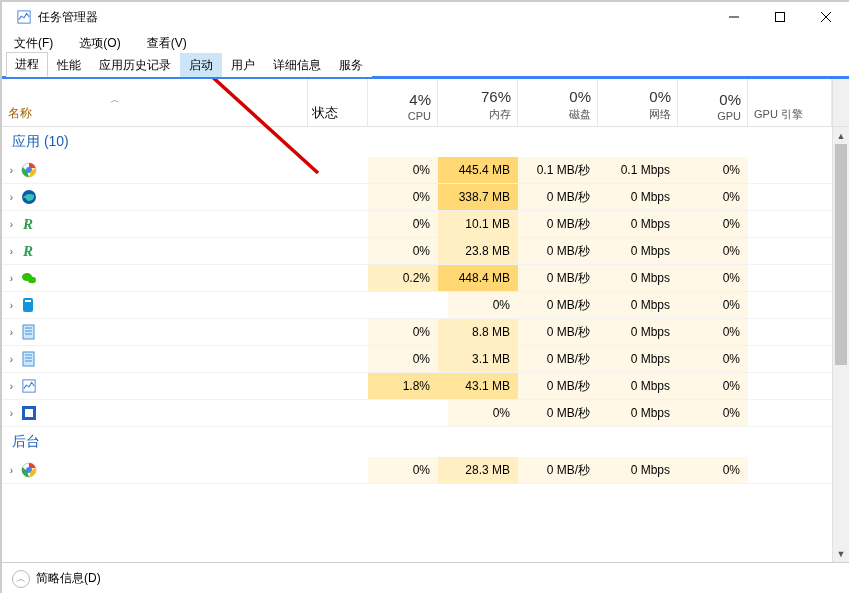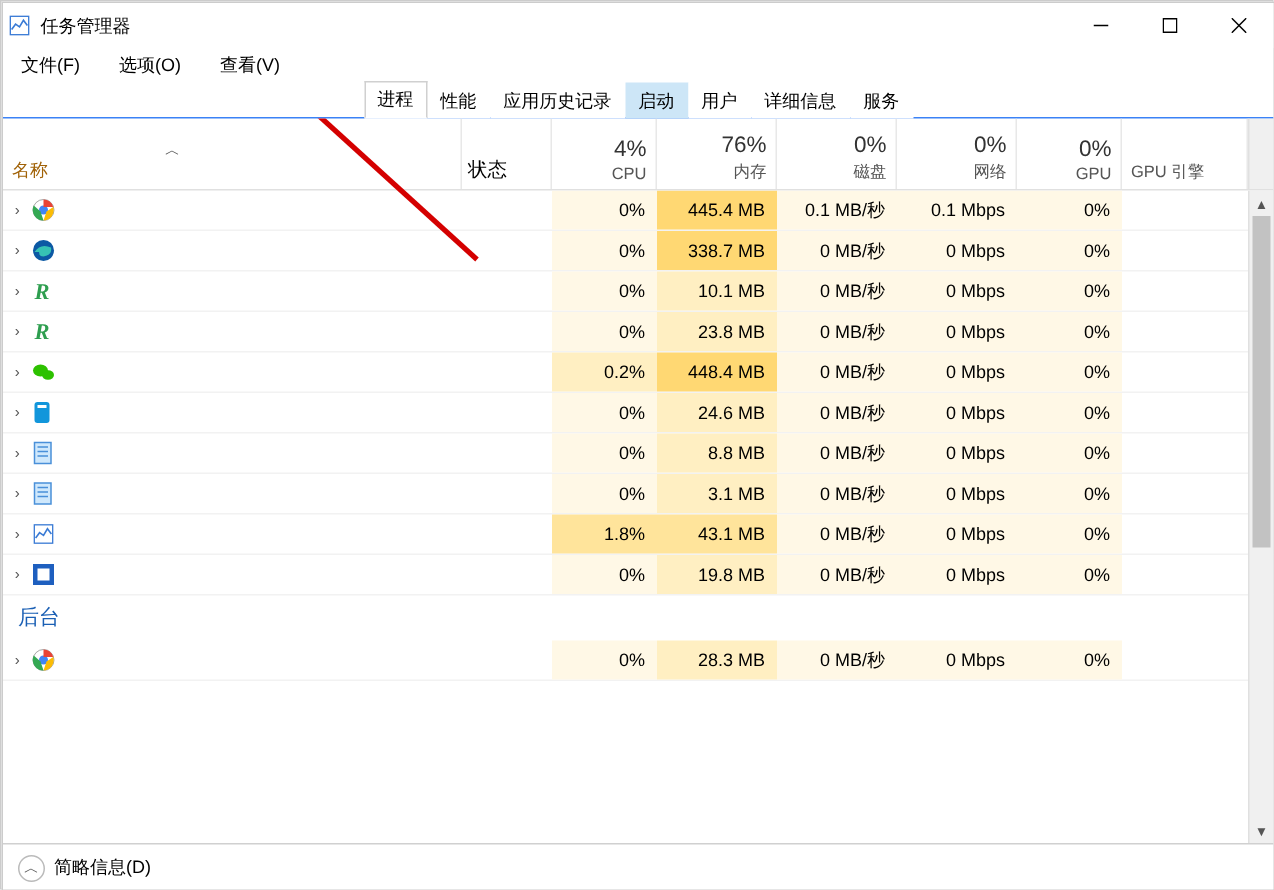--- a/index.html
+++ b/index.html
@@ -10,21 +10,21 @@
     background: #fff;
     width: 849px; height: 593px;
     overflow: hidden;
     border: 1px solid #ccc;
   }
 
   
   .titlebar {
     display: flex; align-items: center;
     height: 30px;
-    padding: 0 0 0 3px;
+    padding: 0 0 0 14px;
     background: #fff;
   }
   .titlebar .app-icon {
     width: 16px; height: 16px;
     margin-right: 6px;
     display: inline-flex;
     align-items:center; justify-content:center;
   }
   .titlebar .title { flex: 1; font-size: 12px; color:#000; }
   .winbtns { display:flex; }
@@ -38,26 +38,25 @@
   .menubar {
     display:flex; gap:18px;
     padding: 2px 4px 4px 8px;
     font-size:12px;
   }
   .menubar > div { padding: 1px 4px; }
 
   
   .tabs {
     display:flex;
-    border-bottom: 1px solid #3b82f6;
+    border-bottom: 3px solid #3b82f6;
     padding: 0 4px;
     height: 22px;
     align-items: flex-end;
     position: relative;
-    justify-content: center;
   }
   .tab {
     padding: 3px 8px 3px 8px;
     font-size:12px;
     border: 1px solid transparent;
     border-bottom: none;
     position: relative;
     top: 1px;
     background:#fff;
   }
@@ -338,20 +337,23 @@
     </div>
     <div class="col-gpu-engine">
       <span>GPU 引擎</span>
     </div>
     <div class="scrollbar-spacer"></div>
   </div>
 
   <div class="body">
     <div class="rows">
 
+      <div class="group-row">
+        <div class="g-name">应用 (10)</div>
+      </div>
 
       <div id="rows-container">
           <div class="row">
             <div class="c-name">
               <span class="expander">›</span>
               <span class="proc-icon">
                 <svg width="16" height="16" viewBox="0 0 16 16">
                   <circle cx="8" cy="8" r="7" fill="#fff" stroke="#888" stroke-width="0.5"></circle>
                   <circle cx="8" cy="8" r="3" fill="#4285f4"></circle>
                   <path d="M8 1 A7 7 0 0 1 14.5 6 L8 6 Z" fill="#ea4335"></path>
@@ -448,21 +450,20 @@
               <span class="expander">›</span>
               <span class="proc-icon">
                 <svg width="16" height="16" viewBox="0 0 16 16">
                   <rect x="2" y="1" width="10" height="14" rx="2" fill="#1296db"></rect>
                   <rect x="4" y="3" width="6" height="2" fill="#fff"></rect>
                 </svg>
               </span>
             </div>
             <div class="c-status"></div>
             <div class="c-num heat0">0%</div>
-            <div class="c-num wide heat1">24.6 MB</div>
             <div class="c-num wide heat0">0 MB/秒</div>
             <div class="c-num wide heat0">0 Mbps</div>
             <div class="c-num heat0">0%</div>
             <div class="c-eng"></div>
             <div class="c-scroll"></div>
           </div>
           <div class="row">
             <div class="c-name">
               <span class="expander">›</span>
               <span class="proc-icon">
@@ -528,21 +529,20 @@
               <span class="expander">›</span>
               <span class="proc-icon">
                 <svg width="16" height="16" viewBox="0 0 16 16">
                   <rect x="1" y="1" width="14" height="14" fill="#1e5fbf"></rect>
                   <rect x="4" y="4" width="8" height="8" fill="#fff"></rect>
                 </svg>
               </span>
             </div>
             <div class="c-status"></div>
             <div class="c-num heat0">0%</div>
-            <div class="c-num wide heat1">19.8 MB</div>
             <div class="c-num wide heat0">0 MB/秒</div>
             <div class="c-num wide heat0">0 Mbps</div>
             <div class="c-num heat0">0%</div>
             <div class="c-eng"></div>
             <div class="c-scroll"></div>
           </div>
         </div>
 
       <div class="group-row">
         <div class="g-name">后台</div>

